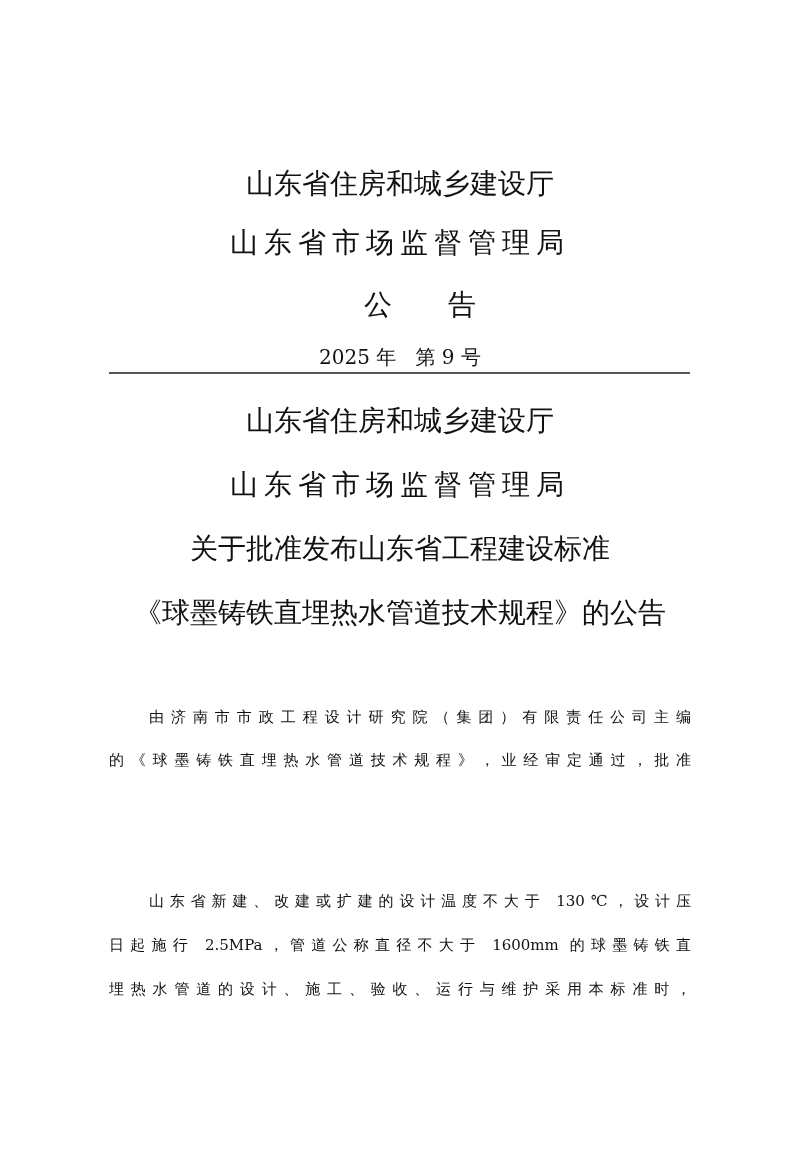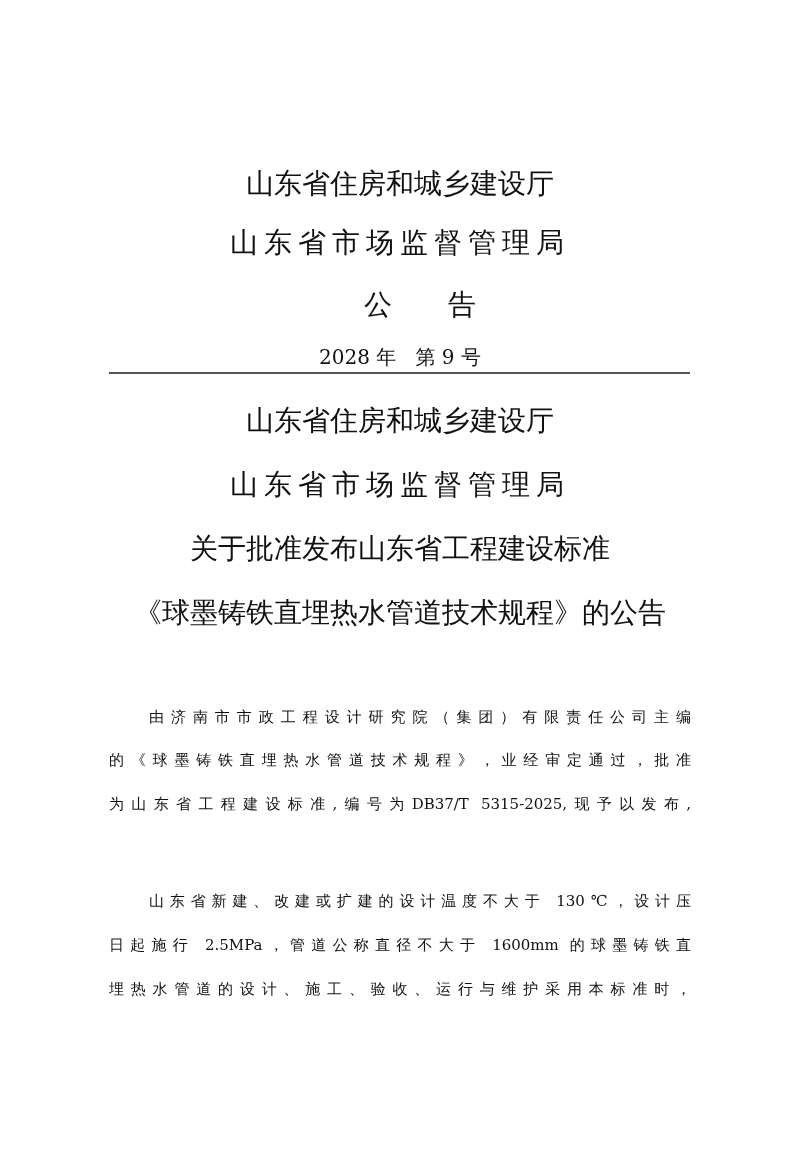--- a/index.html
+++ b/index.html
@@ -74,30 +74,29 @@
 </head>
 <body>
 
 <div class="page">
 
   <div class="title-line" style="top:166px;">山东省住房和城乡建设厅</div>
   <div class="title-line spaced" style="top:225px;">山东省市场监督管理局</div>
   <div class="title-line gonggao" style="top:287px;padding-left:20px;">
     <span>公</span><span style="display:inline-block;width:56px;"></span><span>告</span>
   </div>
-  <div class="doc-number" style="top:344px;">2028 年   第 9 号</div>
+  <div class="doc-number" style="top:344px;">2025 年   第 9 号</div>
 
   <div class="divider"></div>
 
   <div class="title-line" style="top:403px;">山东省住房和城乡建设厅</div>
   <div class="title-line spaced" style="top:467px;">山东省市场监督管理局</div>
   <div class="title-line" style="top:595px;">《球墨铸铁直埋热水管道技术规程》的公告</div>
   <div class="title-line" style="top:531px;">关于批准发布山东省工程建设标准</div>
 
   <div class="body-line indent" style="top:703px;">由济南市市政工程设计研究院（集团）有限责任公司主编</div>
   <div class="body-line" style="top:746px;">的《球墨铸铁直埋热水管道技术规程》，业经审定通过，批准</div>
-  <div class="body-line" style="top:790px;">为山东省工程建设标准,编号为DB37/T 5315-2025,现予以发布,</div>
 
   <div class="body-line indent" style="top:887px;">山东省新建、改建或扩建的设计温度不大于 130℃，设计压</div>
   <div class="body-line" style="top:931px;">日起施行 2.5MPa，管道公称直径不大于 1600mm 的球墨铸铁直</div>
   <div class="body-line" style="top:975px;">埋热水管道的设计、施工、验收、运行与维护采用本标准时，</div>
 
 </div>
 
 </body></html>

